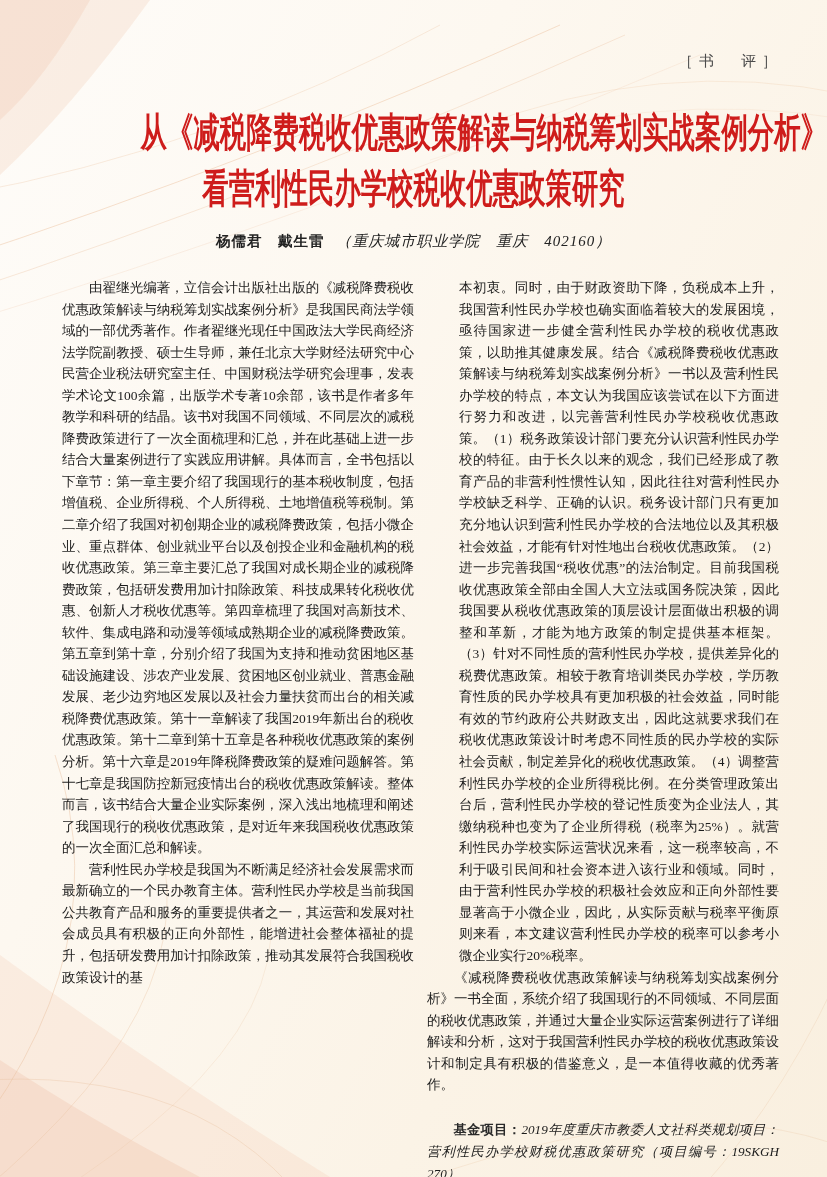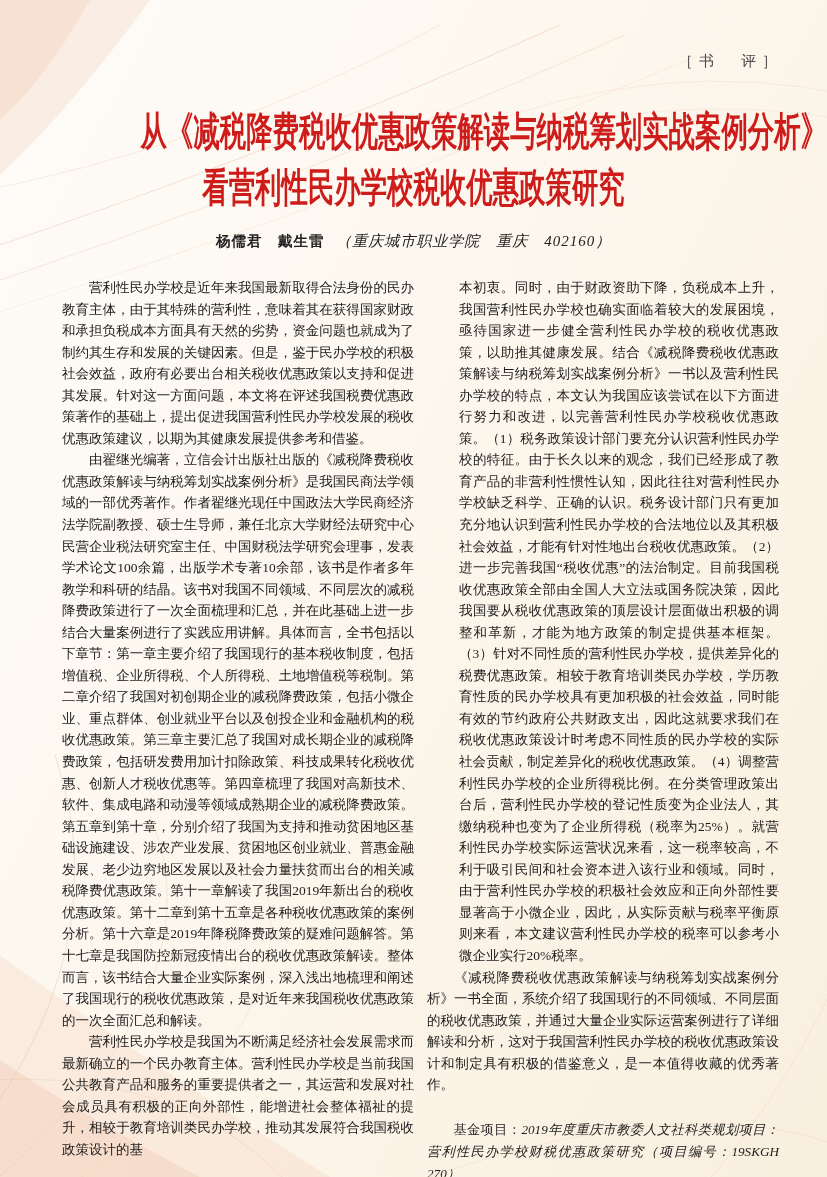--- a/index.html
+++ b/index.html
@@ -20,21 +20,21 @@
   }
   .category{
     position:absolute;top:52px;right:44px;
     font-size:15px;letter-spacing:6px;
     color:#4c4c4c;
     font-family:"Liberation Serif", serif;
   }
   .title{
     margin:104px 0 8px 0;
     text-align:center;
-    font-family:Liberation Serif, serif;
+    font-family:Liberation Sans, sans-serif;
     font-weight:bold;
     font-size:40px;
     line-height:56px;
     color:#ce1c1b;
   }
   .tline{display:block;white-space:nowrap;transform:scaleX(0.66);transform-origin:50% 50%;}
   .authors{
     margin-top:16px;
     text-align:center;
     font-size:15px;
@@ -59,21 +59,21 @@
   .col p{margin:0;text-indent:2em;}
   .col p.noindent{text-indent:0;margin-left:32px;}
   .notes{margin-top:23px;}
   .notes p{
     margin:0;
     text-indent:2em;
     font-size:13.2px;
     line-height:22px;
   }
   .note-label{
-    font-weight:normal;
+    font-weight:bold;
     font-family:"Liberation Sans", sans-serif;
     color:#2a2a2a;
   }
   .kai{font-style:italic;}
 </style>
 </head>
 <body>
 
 <div class="page">
 
@@ -110,23 +110,22 @@
     <span class="tline">看营利性民办学校税收优惠政策研究</span>
   </h1>
 
   <div class="authors">
     <span class="names">杨儒君　戴生雷</span>
     <span class="affil">（重庆城市职业学院　重庆　402160）</span>
   </div>
 
   <div class="columns">
     <div class="col">
-      <p>营利性民办学校是近年来我国最新取得合法身份的民办教育主体，由于其特殊的营利性，意味着其在获得国家财政和承担负税成本方面具有天然的劣势，资金问题也就成为了制约其生存和发展的关键因素。但是，鉴于民办学校的积极社会效益，政府有必要出台相关税收优惠政策以支持和促进其发展。针对这一方面问题，本文将在评述我国税费优惠政策著作的基础上，提出促进我国营利性民办学校发展的税收优惠政策建议，以期为其健康发展提供参考和借鉴。</p>
       <p>由翟继光编著，立信会计出版社出版的《减税降费税收优惠政策解读与纳税筹划实战案例分析》是我国民商法学领域的一部优秀著作。作者翟继光现任中国政法大学民商经济法学院副教授、硕士生导师，兼任北京大学财经法研究中心民营企业税法研究室主任、中国财税法学研究会理事，发表学术论文100余篇，出版学术专著10余部，该书是作者多年教学和科研的结晶。该书对我国不同领域、不同层次的减税降费政策进行了一次全面梳理和汇总，并在此基础上进一步结合大量案例进行了实践应用讲解。具体而言，全书包括以下章节：第一章主要介绍了我国现行的基本税收制度，包括增值税、企业所得税、个人所得税、土地增值税等税制。第二章介绍了我国对初创期企业的减税降费政策，包括小微企业、重点群体、创业就业平台以及创投企业和金融机构的税收优惠政策。第三章主要汇总了我国对成长期企业的减税降费政策，包括研发费用加计扣除政策、科技成果转化税收优惠、创新人才税收优惠等。第四章梳理了我国对高新技术、软件、集成电路和动漫等领域成熟期企业的减税降费政策。第五章到第十章，分别介绍了我国为支持和推动贫困地区基础设施建设、涉农产业发展、贫困地区创业就业、普惠金融发展、老少边穷地区发展以及社会力量扶贫而出台的相关减税降费优惠政策。第十一章解读了我国2019年新出台的税收优惠政策。第十二章到第十五章是各种税收优惠政策的案例分析。第十六章是2019年降税降费政策的疑难问题解答。第十七章是我国防控新冠疫情出台的税收优惠政策解读。整体而言，该书结合大量企业实际案例，深入浅出地梳理和阐述了我国现行的税收优惠政策，是对近年来我国税收优惠政策的一次全面汇总和解读。</p>
-      <p>营利性民办学校是我国为不断满足经济社会发展需求而最新确立的一个民办教育主体。营利性民办学校是当前我国公共教育产品和服务的重要提供者之一，其运营和发展对社会成员具有积极的正向外部性，能增进社会整体福祉的提升，相较于教育培训类民办学校，推动其发展符合我国税收政策设计的基</p>
+      <p>营利性民办学校是我国为不断满足经济社会发展需求而最新确立的一个民办教育主体。营利性民办学校是当前我国公共教育产品和服务的重要提供者之一，其运营和发展对社会成员具有积极的正向外部性，能增进社会整体福祉的提升，包括研发费用加计扣除政策，推动其发展符合我国税收政策设计的基</p>
     </div>
     <div class="col">
       <p class="noindent">本初衷。同时，由于财政资助下降，负税成本上升，我国营利性民办学校也确实面临着较大的发展困境，亟待国家进一步健全营利性民办学校的税收优惠政策，以助推其健康发展。结合《减税降费税收优惠政策解读与纳税筹划实战案例分析》一书以及营利性民办学校的特点，本文认为我国应该尝试在以下方面进行努力和改进，以完善营利性民办学校税收优惠政策。（1）税务政策设计部门要充分认识营利性民办学校的特征。由于长久以来的观念，我们已经形成了教育产品的非营利性惯性认知，因此往往对营利性民办学校缺乏科学、正确的认识。税务设计部门只有更加充分地认识到营利性民办学校的合法地位以及其积极社会效益，才能有针对性地出台税收优惠政策。（2）进一步完善我国“税收优惠”的法治制定。目前我国税收优惠政策全部由全国人大立法或国务院决策，因此我国要从税收优惠政策的顶层设计层面做出积极的调整和革新，才能为地方政策的制定提供基本框架。（3）针对不同性质的营利性民办学校，提供差异化的税费优惠政策。相较于教育培训类民办学校，学历教育性质的民办学校具有更加积极的社会效益，同时能有效的节约政府公共财政支出，因此这就要求我们在税收优惠政策设计时考虑不同性质的民办学校的实际社会贡献，制定差异化的税收优惠政策。（4）调整营利性民办学校的企业所得税比例。在分类管理政策出台后，营利性民办学校的登记性质变为企业法人，其缴纳税种也变为了企业所得税（税率为25%）。就营利性民办学校实际运营状况来看，这一税率较高，不利于吸引民间和社会资本进入该行业和领域。同时，由于营利性民办学校的积极社会效应和正向外部性要显著高于小微企业，因此，从实际贡献与税率平衡原则来看，本文建议营利性民办学校的税率可以参考小微企业实行20%税率。</p>
       <p>《减税降费税收优惠政策解读与纳税筹划实战案例分析》一书全面，系统介绍了我国现行的不同领域、不同层面的税收优惠政策，并通过大量企业实际运营案例进行了详细解读和分析，这对于我国营利性民办学校的税收优惠政策设计和制定具有积极的借鉴意义，是一本值得收藏的优秀著作。</p>
       <div class="notes">
         <p>
           <span class="note-label">基金项目：</span><span class="kai">2019年度重庆市教委人文社科类规划项目：营利性民办学校财税优惠政策研究（项目编号：19SKGH 270）</span>
         </p>
         <p>
           <span class="note-label">一书全面：</span><span class="kai">杨儒君（1973.7—），女，汉族，重庆永川人，硕士，高教会计师，主要研究方向：财务管理、会计信息管理；戴生雷（1964.9—），男，汉，重庆永川人，本科，副教授，主要研究方向：成本管理、纳税筹划。</span>

